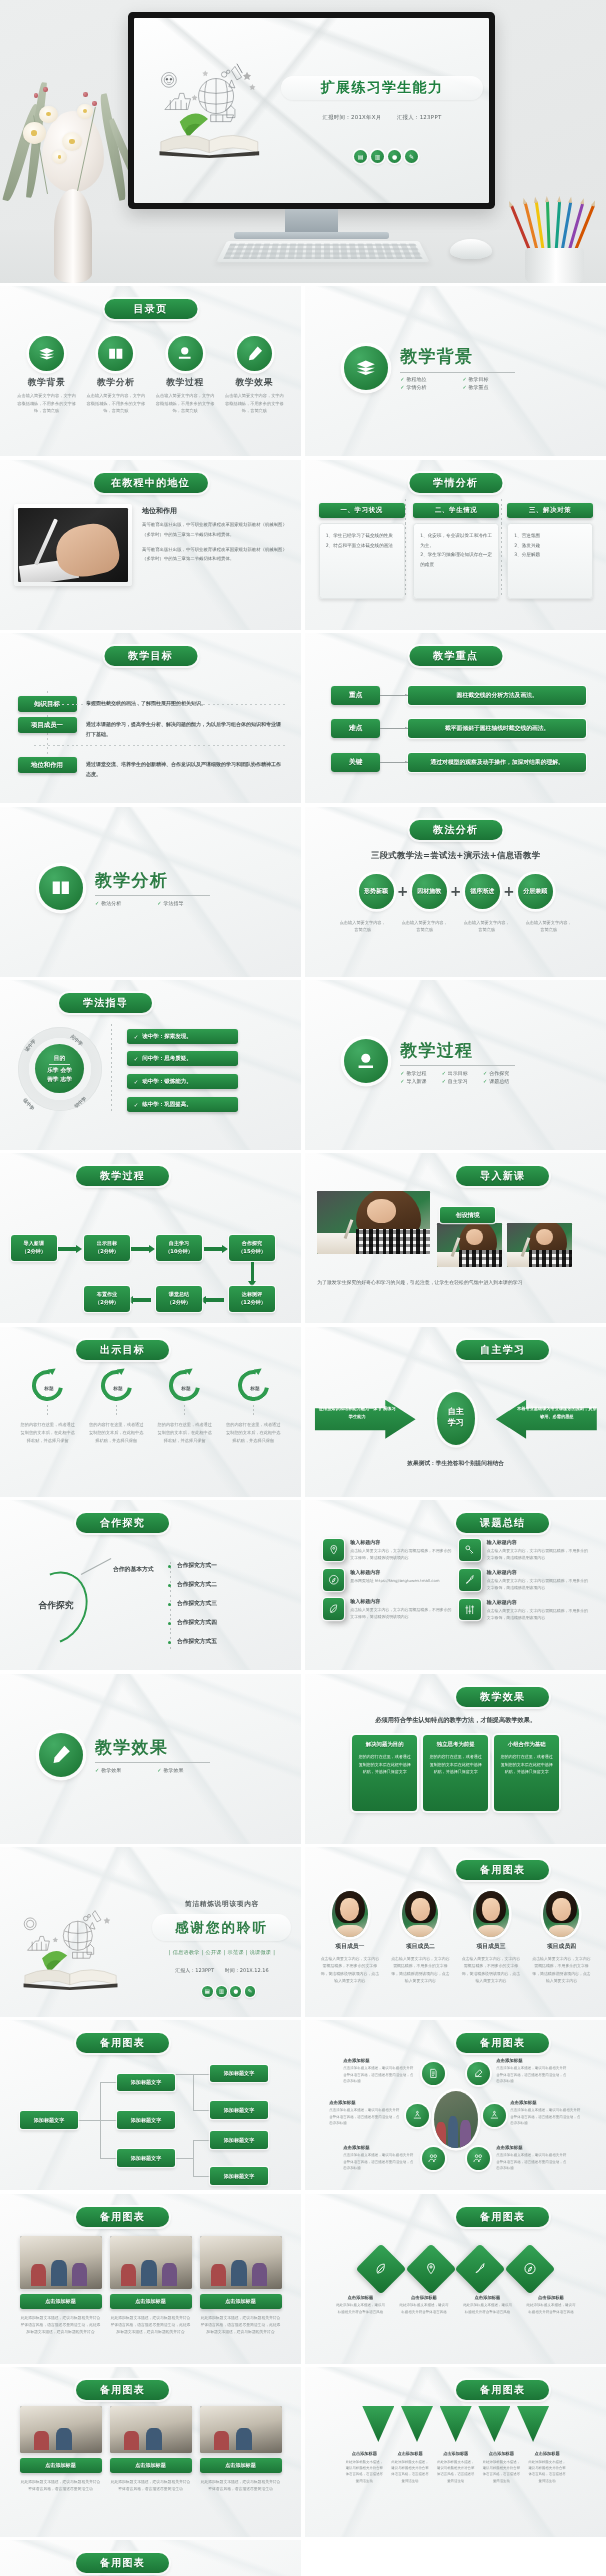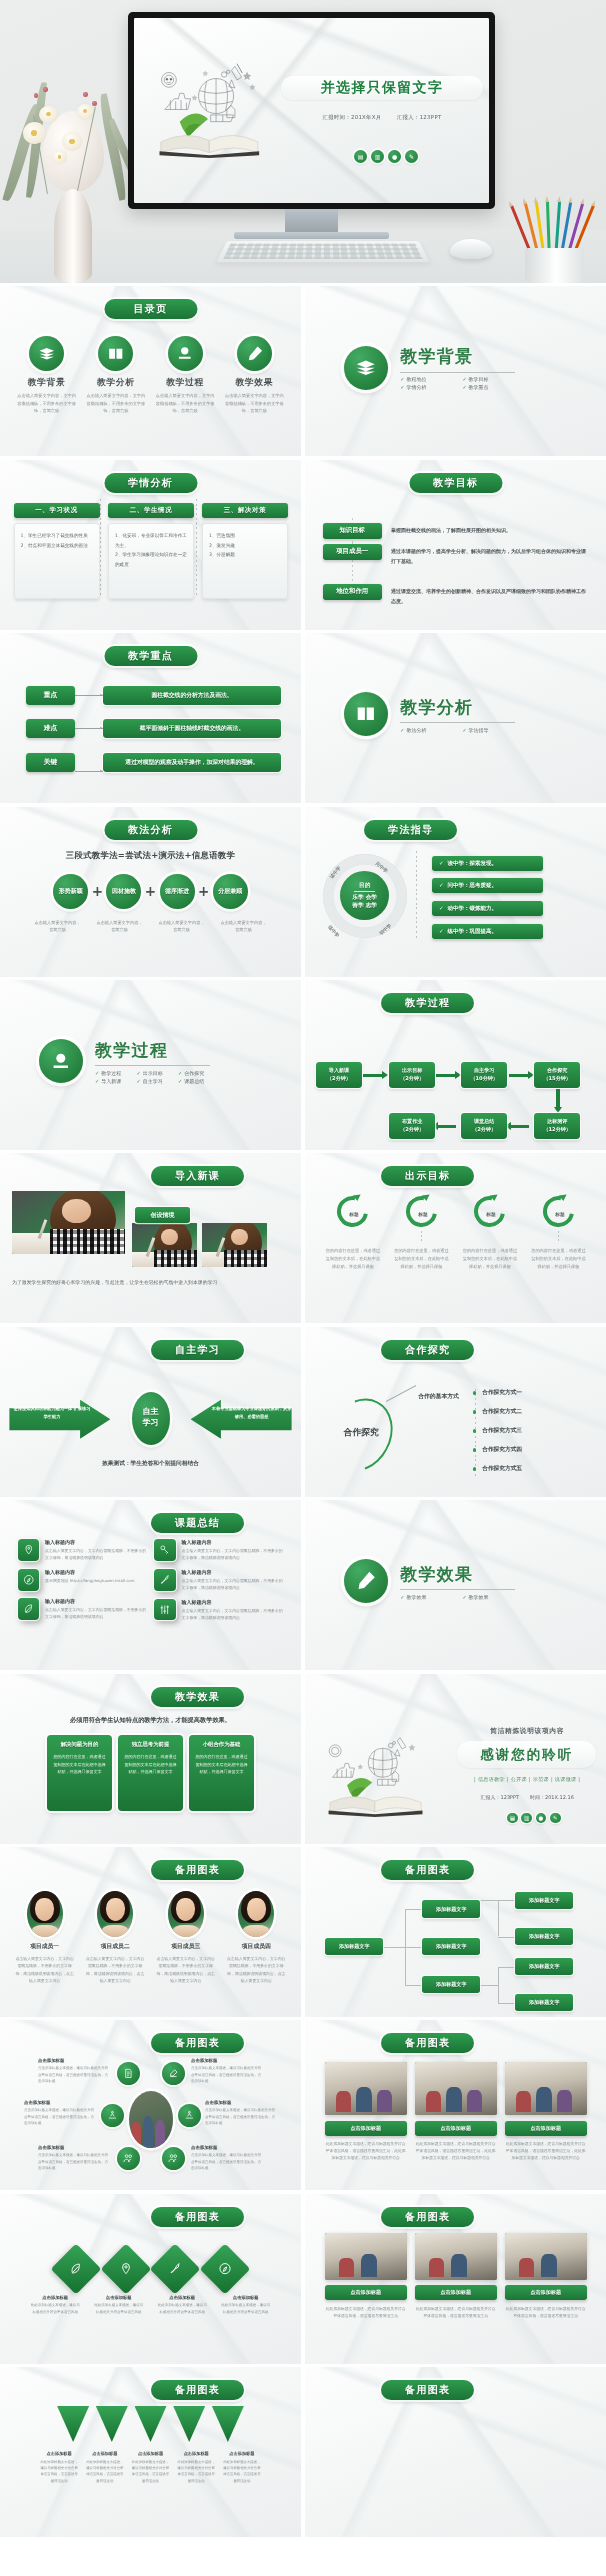--- a/index.html
+++ b/index.html
@@ -476,21 +476,21 @@
               <path d="M88 20l1.4 2.8 3 .6-2.2 2.1.5 3-2.7-1.4-2.7 1.4.5-3-2.2-2.1 3-.6z" opacity=".45"></path>
             </g>
             <path d="M50 96 Q72 74 92 92 Q78 104 62 118 Q54 108 50 96Z" fill="#63b343"></path>
             <path d="M58 108 Q66 96 80 100 Q70 112 62 120Z" fill="#4f9c33"></path>
             <path d="M22 126 Q60 108 94 124 L94 142 Q60 128 22 142Z" fill="#e9e6dd" stroke="#c9c5bb" stroke-width=".8"></path>
             <path d="M94 124 Q128 108 166 126 L166 142 Q128 128 94 142Z" fill="#f2efe7" stroke="#c9c5bb" stroke-width=".8"></path>
             <path d="M20 140 L94 146 L168 140 L168 146 L94 150 L20 146Z" fill="#3e3c38"></path>
           </svg>
 
           <div class="cov-title">
-            <span>并选择只保留文字</span>
+            <span>扩展练习学生能力</span>
           </div>
           <div class="cov-meta">
             <b>汇报时间：201X年X月</b>
             <b>汇报人：123PPT</b>
           </div>
           <div class="cov-dots">
             <div class="d">▤</div>
             <div class="d">▥</div>
             <div class="d">●</div>
             <div class="d">✎</div>
@@ -577,20 +577,35 @@
           <div class="sec-subs two">
             <span><i>✓</i><span>教程地位</span></span>
             <span><i>✓</i><span>教学目标</span></span>
             <span><i>✓</i><span>学情分析</span></span>
             <span><i>✓</i><span>教学重点</span></span>
           </div>
         </div>
       </div>
     </div>
 
+    <div class="slide">
+      <div class="pill">在教程中的地位</div>
+      <div class="pos-img">
+        <div class="ph">
+            <div class="paper"></div>
+            <div class="hand"></div>
+            <div class="pen"></div>
+          </div>
+      </div>
+      <div class="pos-txt">
+        <div class="pos-h">地位和作用</div>
+        <div class="pos-p">高等教育出版社出版，中等职业教育课程改革国家规划新教材《机械制图》（多学时）中的第三章第二节截切体和相贯体。</div>
+        <div class="pos-p">高等教育出版社出版，中等职业教育课程改革国家规划新教材《机械制图》（多学时）中的第三章第二节截切体和相贯体。</div>
+      </div>
+    </div>
 
     <div class="slide">
       <div class="pill">学情分析</div>
       <div class="xq-dash" style="left:100px;"></div>
       <div class="xq-dash" style="left:196px;"></div>
       <div class="xq-col" style="left:13.5px;">
         <div class="gbox xq-head">一、学习状况</div>
         <div class="wbox xq-body">
           <div>1、学生已经学习了截交线的性质</div>
             <div>2、特点和平面立体截交线的画法</div>
@@ -637,21 +652,21 @@
       <div class="key-row" style="top:53px;">
         <div class="gbox key-tag">重点</div>
         <div class="key-line"></div>
         <div class="gbox key-bar">圆柱截交线的分析方法及画法。</div>
       </div>
       <div class="key-row" style="top:86px;">
         <div class="gbox key-tag">难点</div>
         <div class="key-line"></div>
         <div class="gbox key-bar">截平面倾斜于圆柱轴线时截交线的画法。</div>
       </div>
-      <div class="key-row" style="top:120px;align-items:flex-end;">
+      <div class="key-row" style="top:120px;">
         <div class="gbox key-tag">关键</div>
         <div class="key-line"></div>
         <div class="gbox key-bar">通过对模型的观察及动手操作，加深对结果的理解。</div>
       </div>
     </div>
 
     <div class="slide">
       <div class="sec-wrap">
         <div class="sec-circle">
             <svg viewBox="0 0 24 24">

